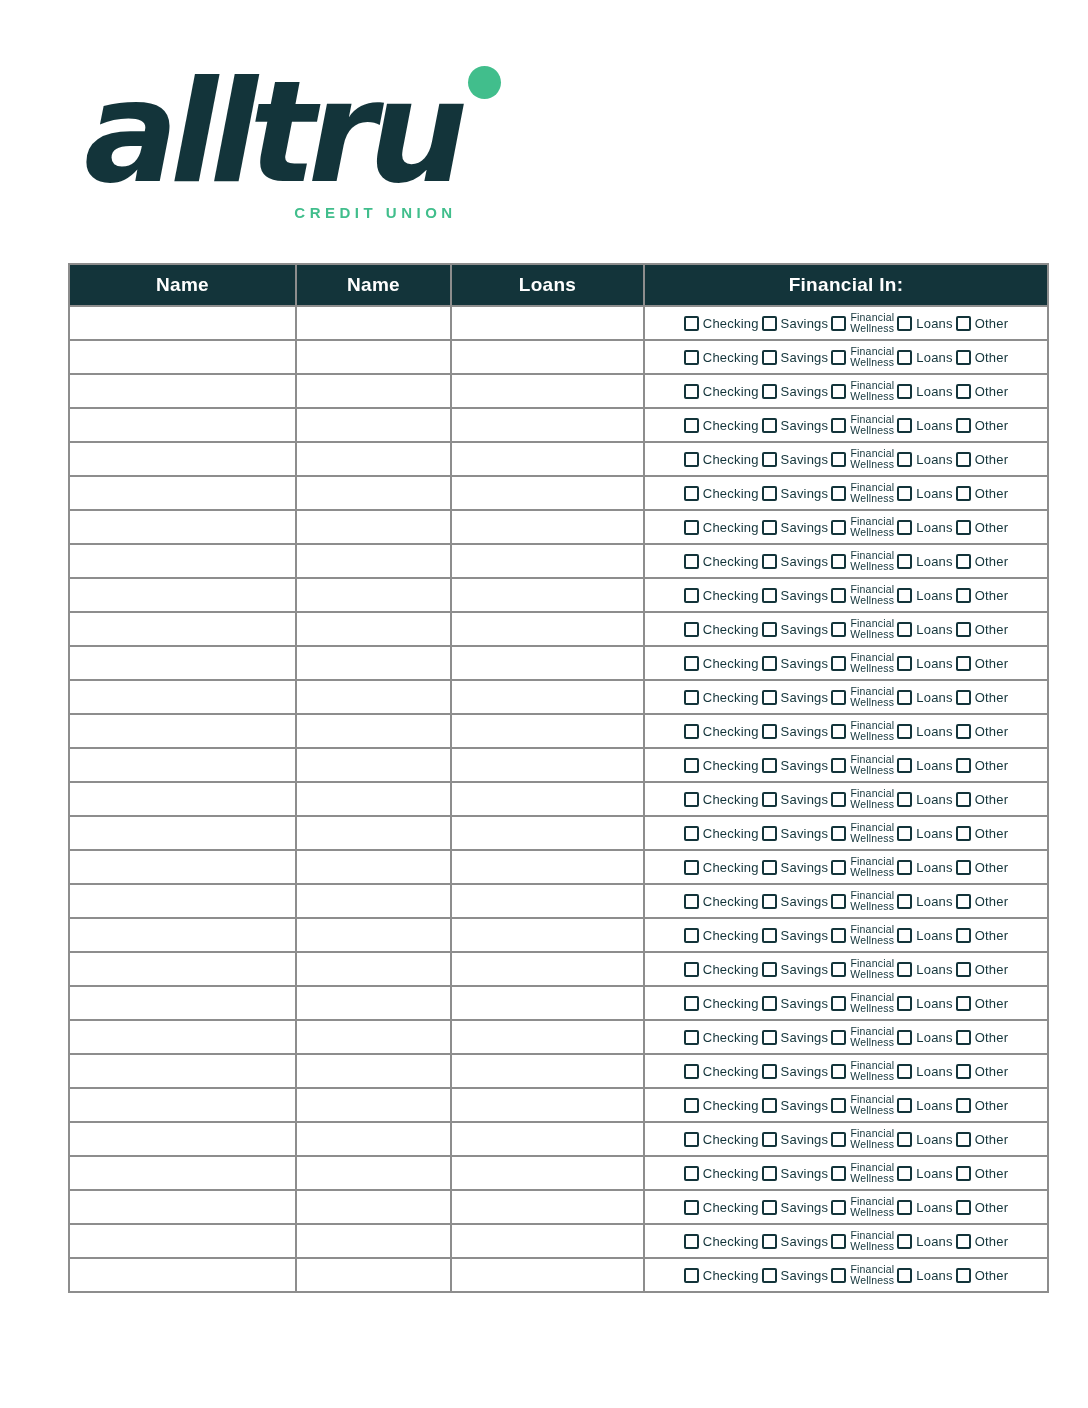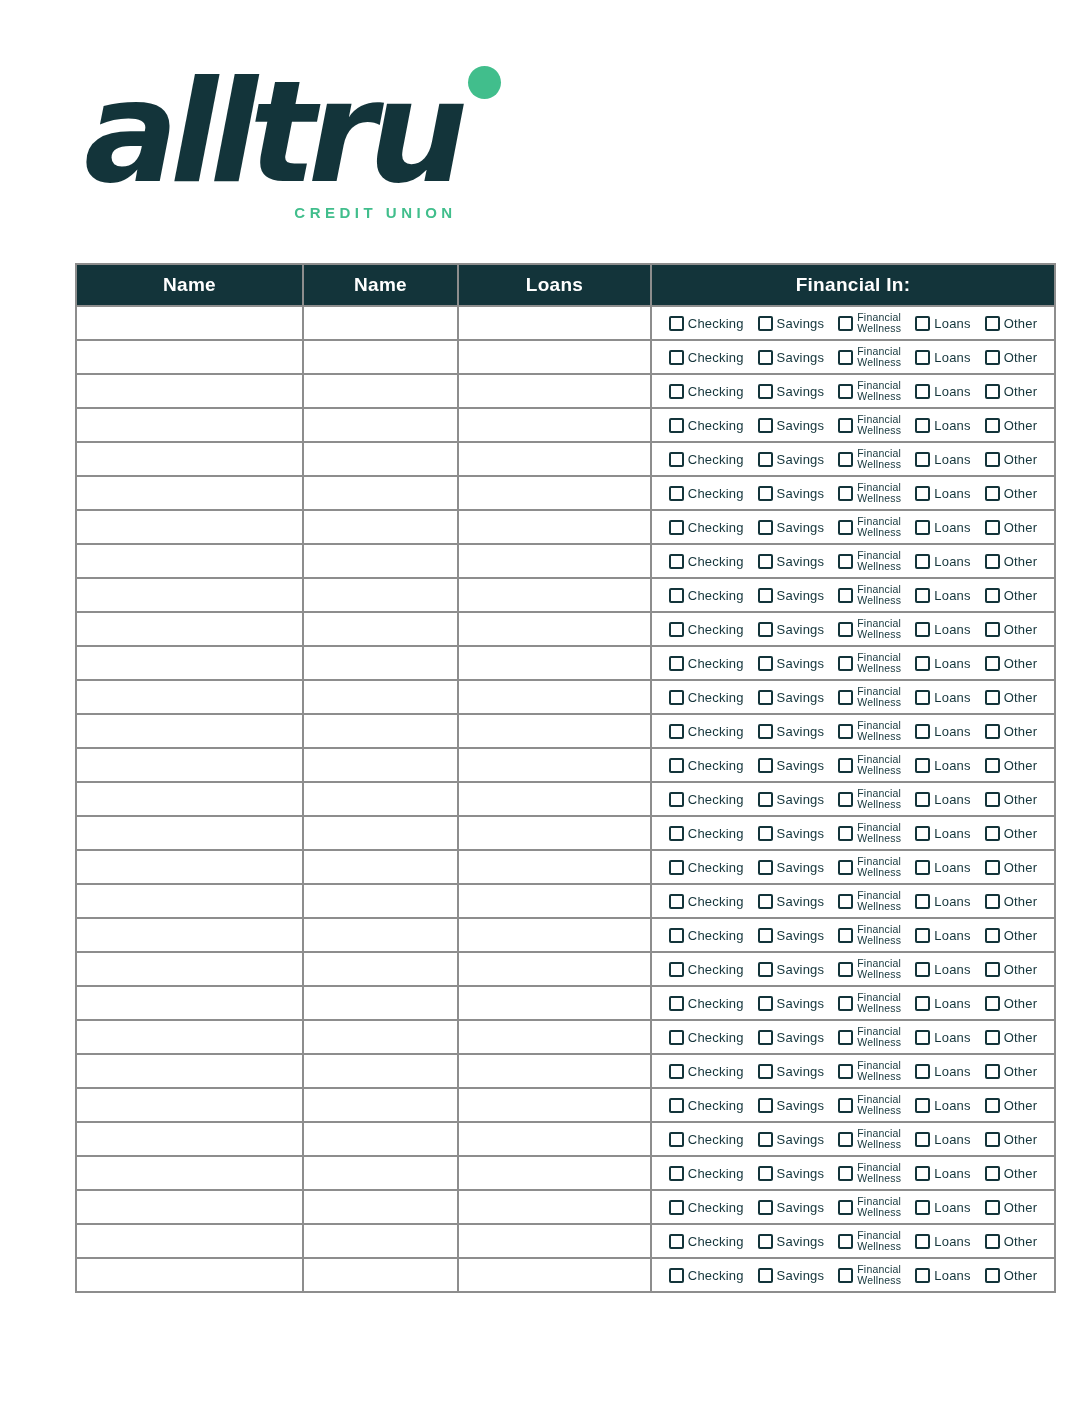--- a/index.html
+++ b/index.html
@@ -37,21 +37,21 @@
     text-align:right;
     color:var(--green);
     font-weight:bold;
     font-size:15px;
     letter-spacing:4.5px;
     white-space:nowrap;
   }
 
   
   .signup{
-    position:absolute;left:75px;top:263px;
+    position:absolute;left:68px;top:263px;
     width:979px;
     border-collapse:collapse;
     table-layout:fixed;
   }
   .signup th{
     background:var(--dark-teal);
     color:var(--header-text);
     font-size:19px;
     font-weight:bold;
     height:42px;
@@ -63,21 +63,21 @@
   .signup td{
     height:34px;
     border:2px solid var(--grid-gray);
     padding:0;
     background:#fff;
   }
   .groups{
     display:flex;
     justify-content:center;
     align-items:center;
-    gap:14px;
+    gap:3px;
     padding:0 6px;
   }
   .group{display:inline-flex;align-items:center;gap:4px;}
   .cb{
     width:15px;height:15px;
     border:2px solid var(--dark-teal);
     border-radius:2px;
     background:#fff;
     flex:0 0 auto;
   }
@@ -85,21 +85,21 @@
     font-size:13px;
     color:var(--dark-teal);
     white-space:nowrap;
     letter-spacing:0.2px;
   }
   .lbl.two{
     display:inline-flex;
     flex-direction:column;
     font-size:10.5px;
     line-height:11px;
-    text-align:left;
+    text-align:right;
   }
 </style>
 </head>
 <body>
 
 <div class="page">
 
   <div class="logo">
     <div class="wordmark-row">
       <span class="wordmark">alltru</span>

